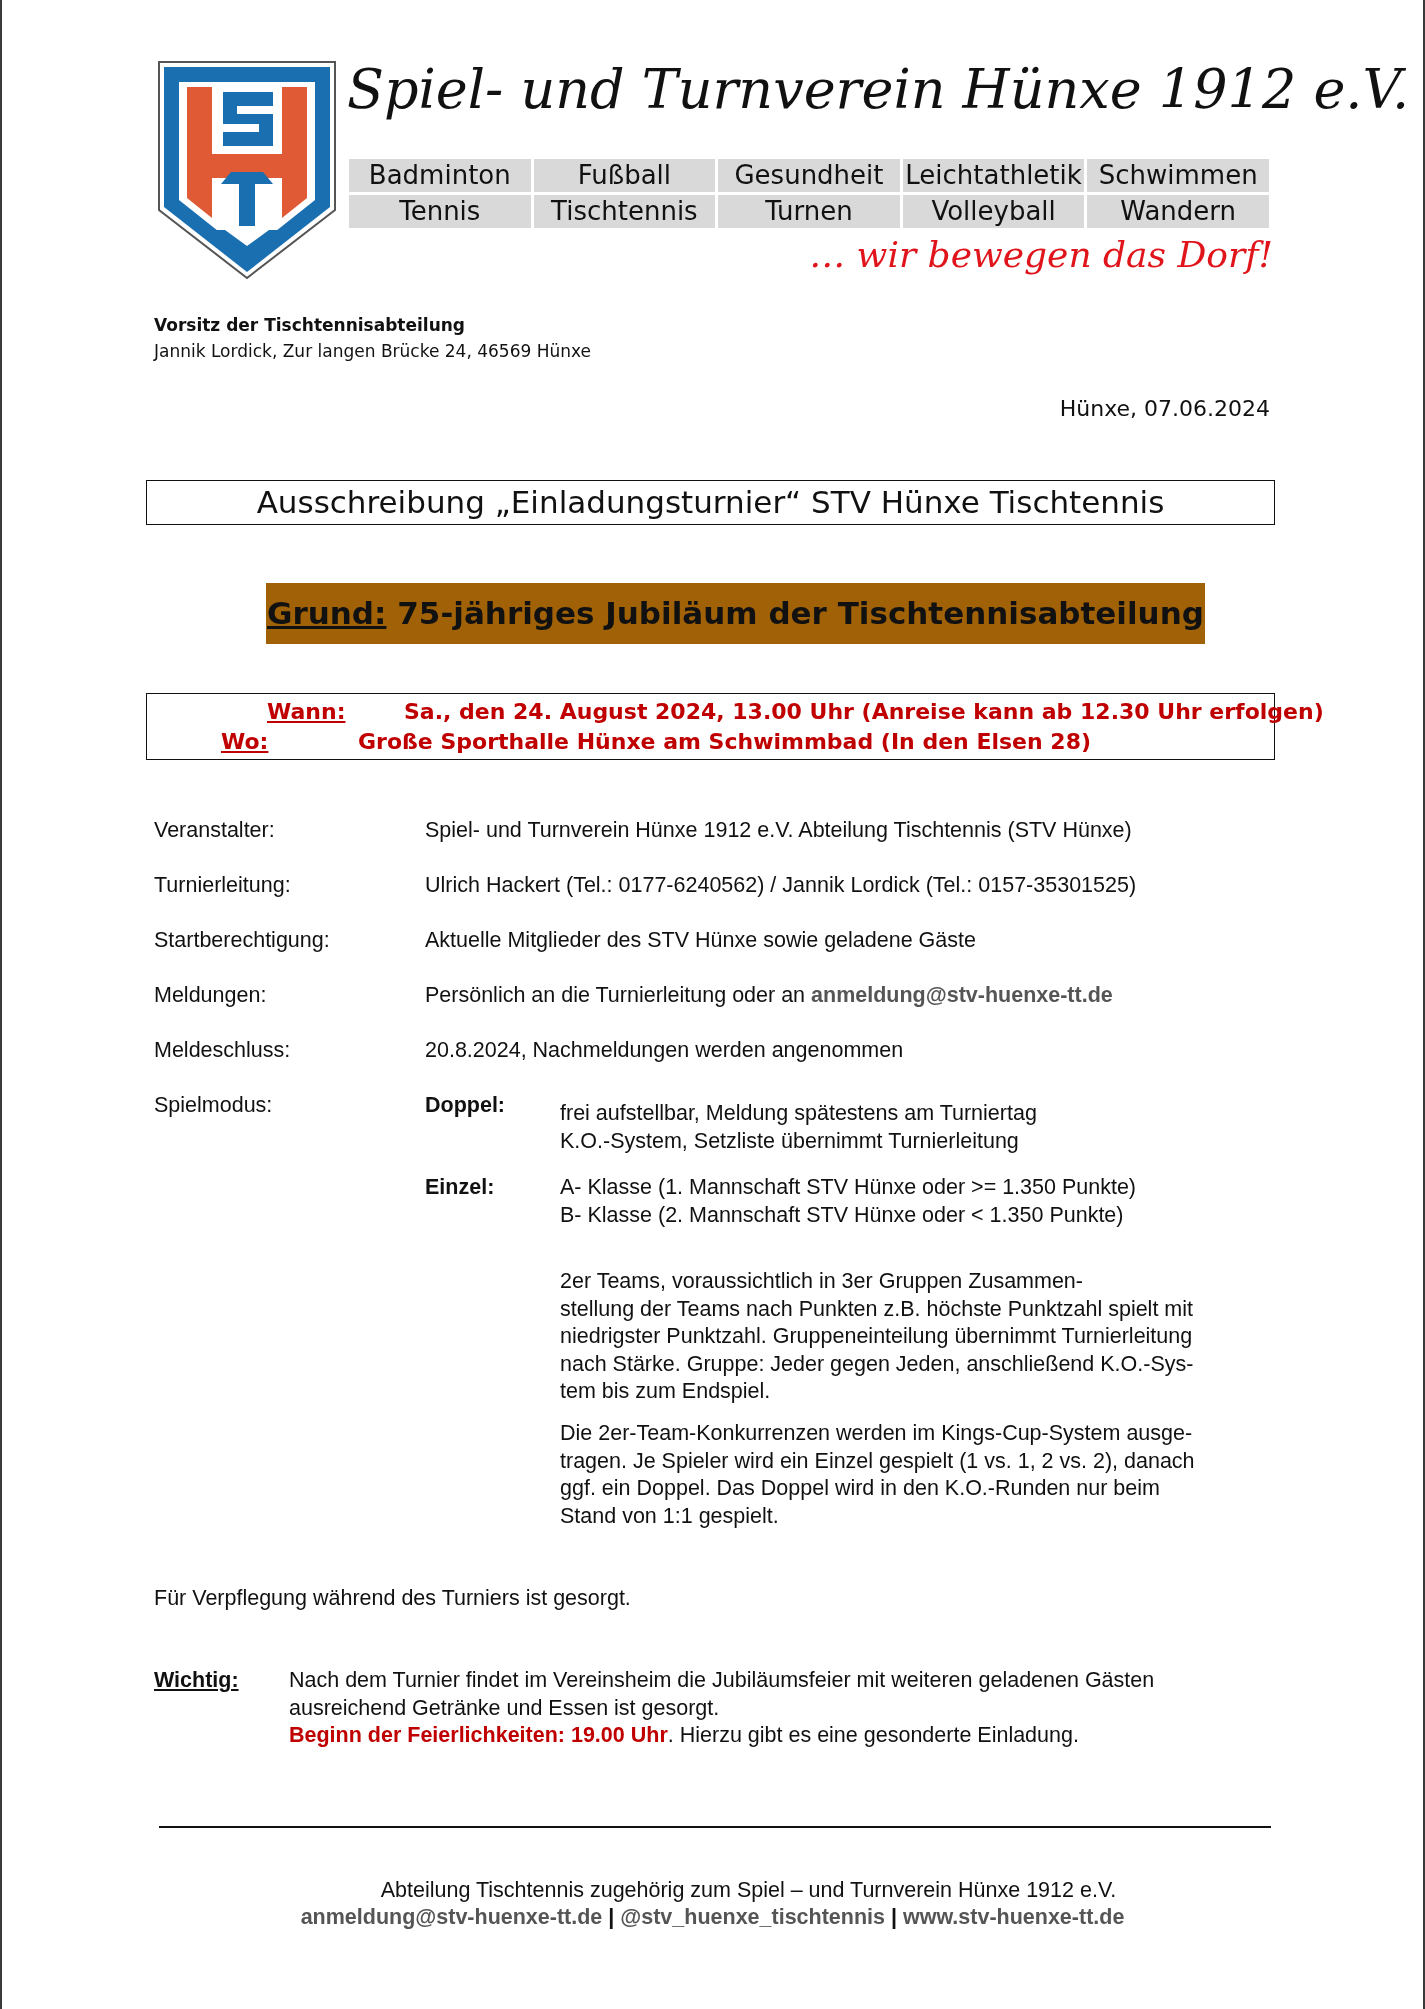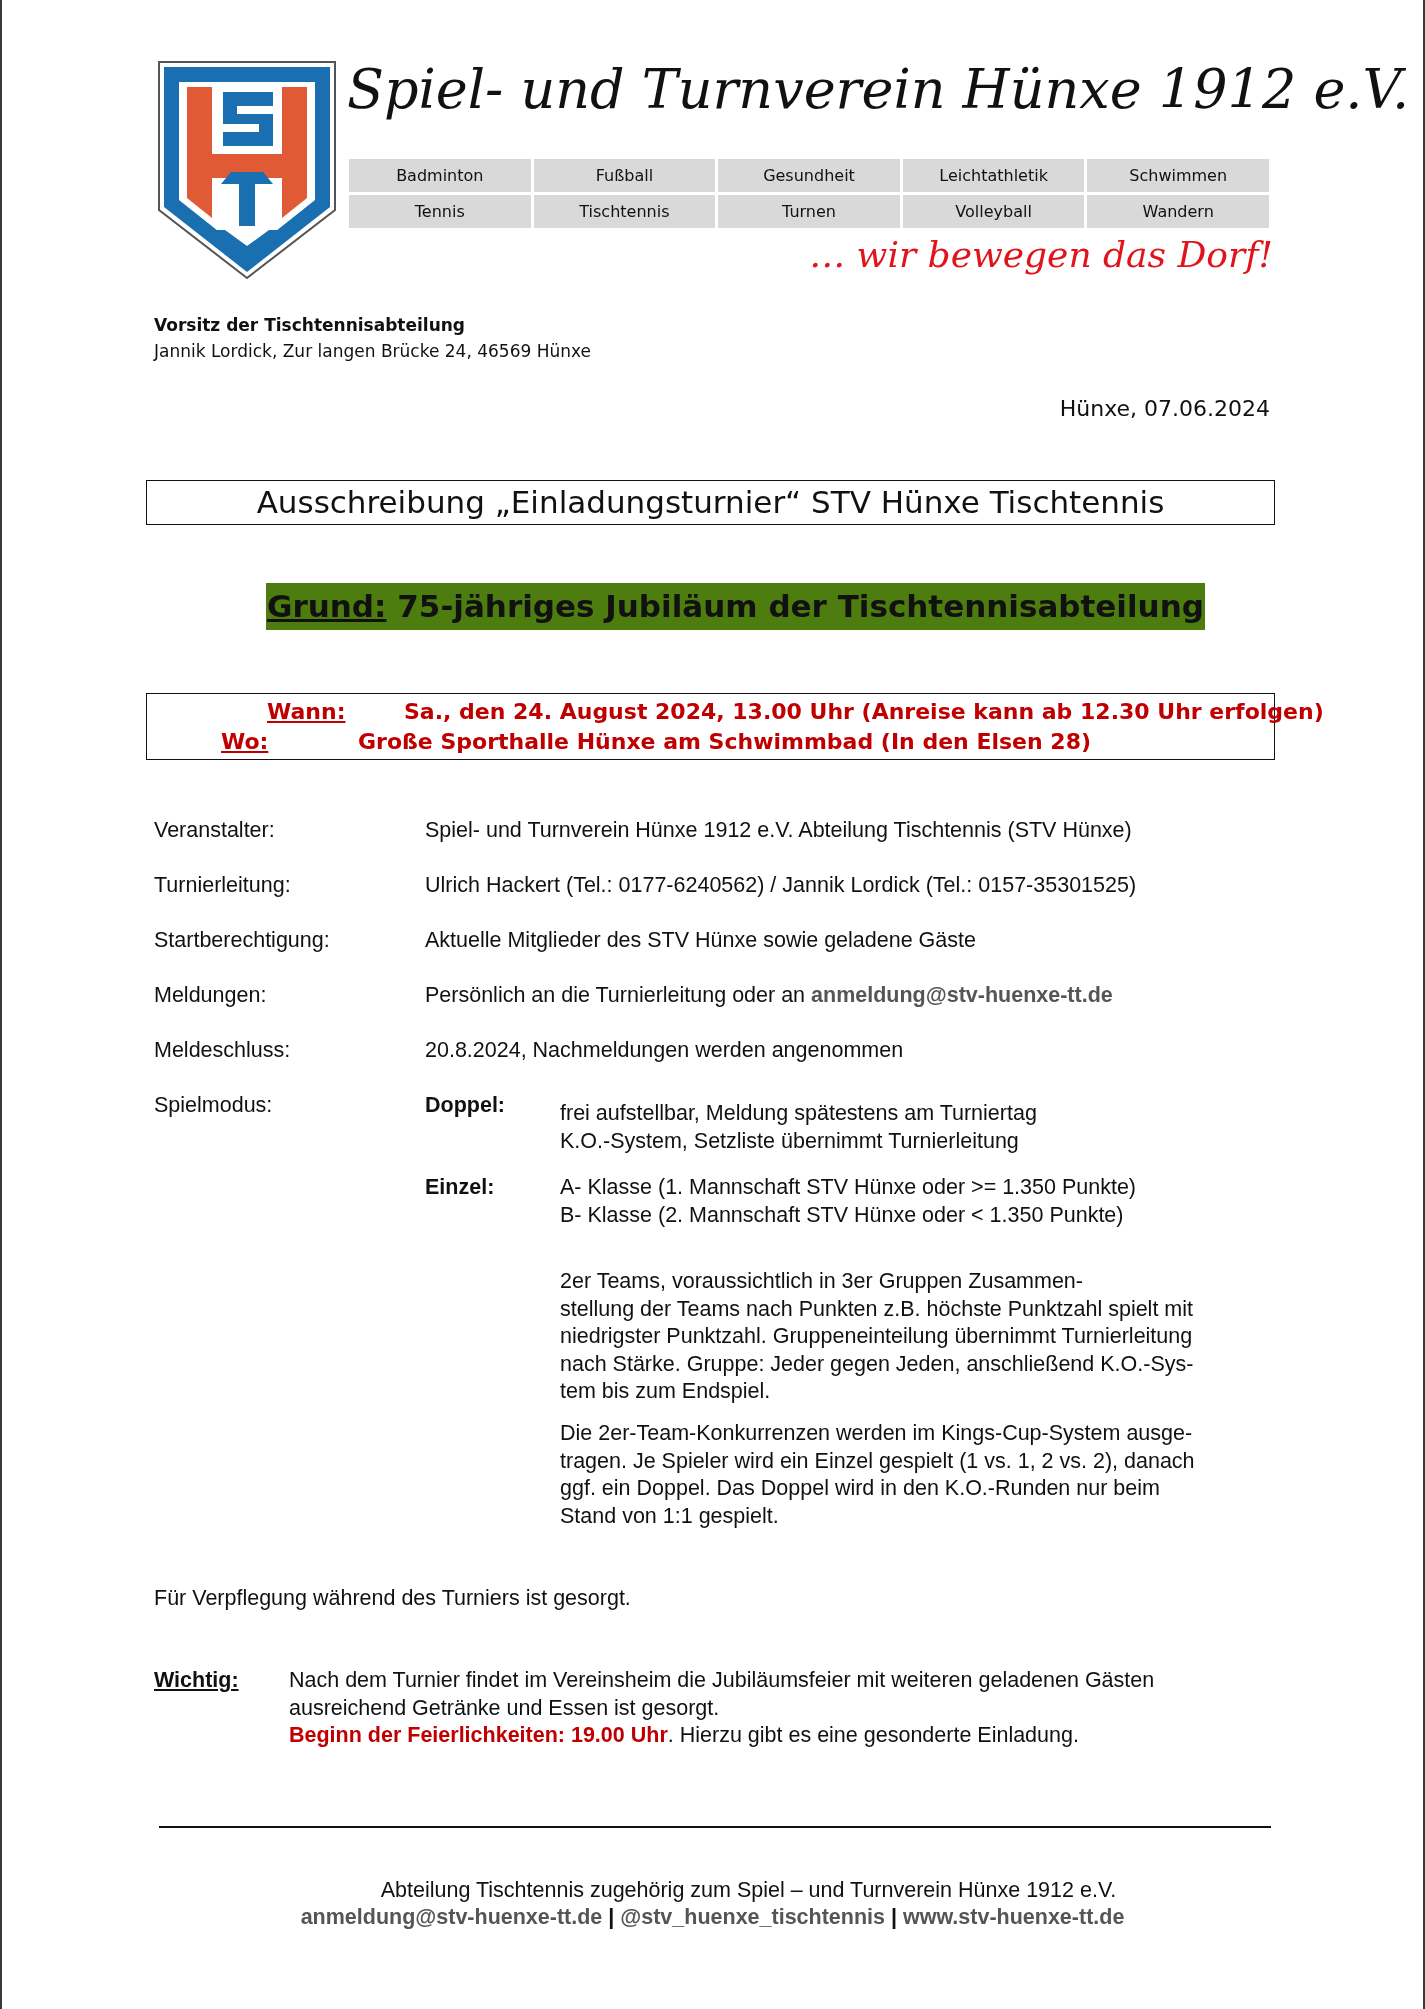--- a/index.html
+++ b/index.html
@@ -16,41 +16,41 @@
     position: absolute; left: 347px; top: 58px; width: 930px; text-align: right;
     font-family: "DejaVu Serif", serif; font-style: italic; font-size: 54px; color: #111; letter-spacing: 0px;
     white-space: nowrap;
   }
   .nav-grid {
     position: absolute; left: 349px; top: 159px; width: 920px;
     display: grid; grid-template-columns: repeat(5, 1fr); gap: 3px;
   }
   .nav-cell {
     background: #d9d9d9; text-align: center; height: 33px; line-height: 33px;
-    font-family: "DejaVu Sans", sans-serif; font-size: 16px; color: #111; cursor: pointer;
+    font-family: "DejaVu Sans", sans-serif; font-size: 26px; color: #111; cursor: pointer;
   }
   .slogan {
     position: absolute; left: 700px; top: 234px; width: 573px; text-align: right;
     font-family: "DejaVu Serif", serif; font-style: italic; font-size: 36px; color: #e0141b; white-space: nowrap;
   }
 
   .sender-title { position: absolute; left: 154px; top: 315px; font-family: "DejaVu Sans", sans-serif; font-weight: bold; font-size: 17px; }
   .sender-address { position: absolute; left: 154px; top: 341px; font-family: "DejaVu Sans", sans-serif; font-size: 17px; }
 
   .date-line { position: absolute; right: 155px; top: 396px; font-family: "DejaVu Sans", sans-serif; font-size: 22px; }
 
   .subject-box {
     position: absolute; left: 146px; top: 480px; width: 1129px; height: 45px;
     border: 1.5px solid #111; box-sizing: border-box; text-align: center;
     font-family: "DejaVu Sans", sans-serif; font-size: 31px; line-height: 42px;
   }
 
   .reason {
-    position: absolute; left: 266px; top: 583px; height: 45px; background: #4d7c0f;
-    font-family: "DejaVu Sans", sans-serif; font-weight: bold; font-size: 31px; line-height: 45px; padding: 1px 1px;
+    position: absolute; left: 266px; top: 583px; height: 45px; background: #a16207;
+    font-family: "DejaVu Sans", sans-serif; font-weight: bold; font-size: 31px; line-height: 45px; padding: 8px 1px;
     white-space: nowrap;
   }
   .reason .reason-label { text-decoration: underline; }
 
   .when-where-box {
     position: absolute; left: 146px; top: 693px; width: 1129px; height: 67px;
     border: 1.5px solid #111; box-sizing: border-box;
     font-family: "DejaVu Sans", sans-serif; font-weight: bold; font-size: 22px; color: #c00000;
   }
   .ww-row { position: absolute; left: 74px; height: 30px; line-height: 30px; white-space: nowrap; }

